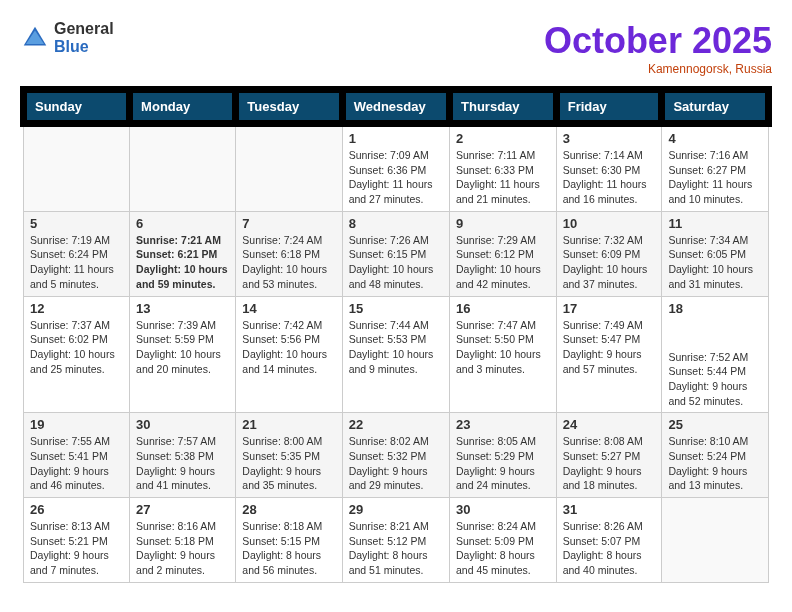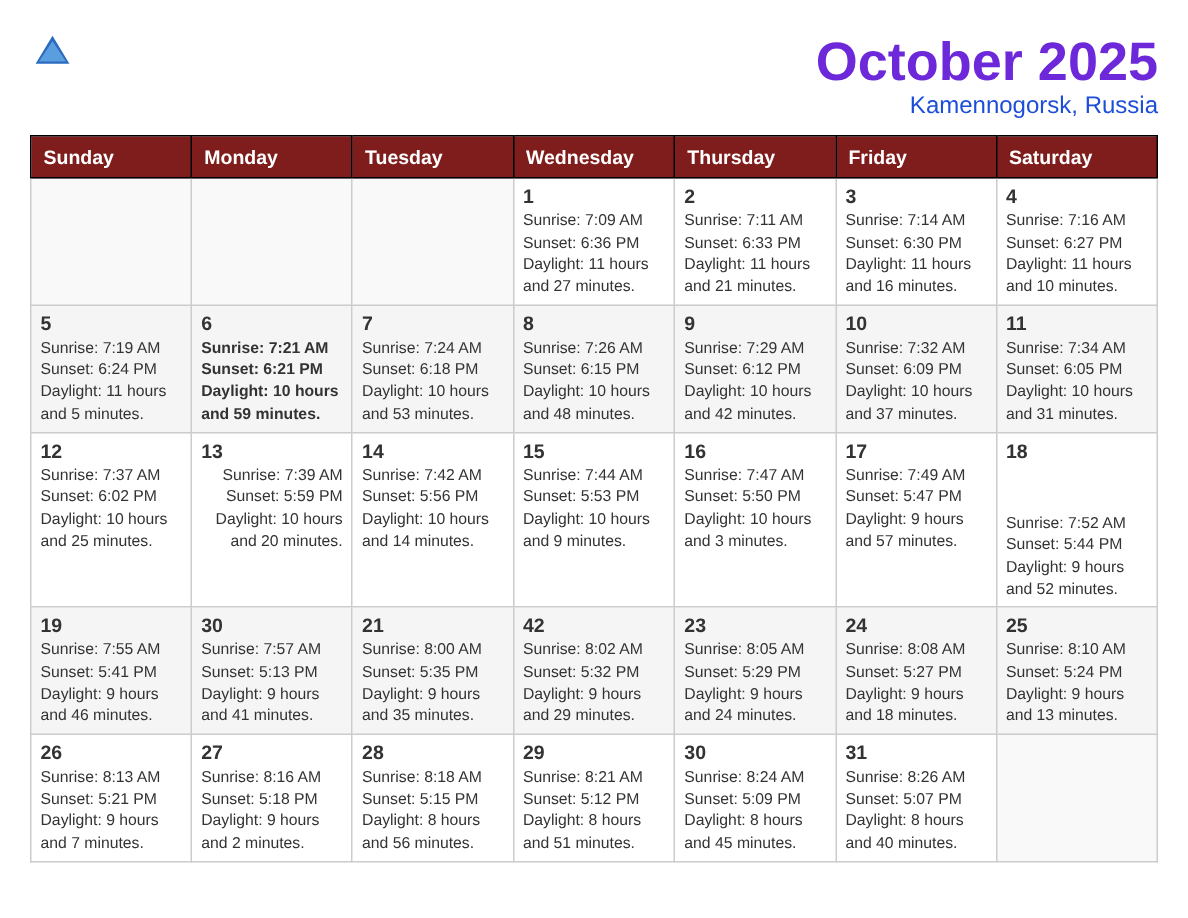--- a/index.html
+++ b/index.html
@@ -42,35 +42,35 @@
     }
     .title-block {
       text-align: right;
     }
     .month-title {
       font-size: 36px;
       font-weight: bold;
       color: #6d28d9;
     }
     .location {
-      font-size: 16px;
-      color: #1d4ed8;
+      font-size: 12px;
+      color: #c2410c;
     }
     .calendar {
       width: 100%;
       border-collapse: collapse;
       border: 1px solid #ccc;
     }
     .calendar th {
-      background-color: #7f1d1d;
+      background-color: #0c4a6e;
       color: #fff;
       text-align: left;
       padding: 6px 8px;
       font-size: 13px;
-      border: 1px solid #000000;
+      border: 7px solid #000000;
     }
     .calendar td {
       border: 1px solid #ccc;
       vertical-align: top;
       padding: 4px 6px;
       width: 108px;
       min-height: 80px;
       background: #fff;
     }
     .calendar tr:nth-child(even) td {
@@ -93,20 +93,24 @@
   </style>
 </head>
 <body>
 
 <div class="header">
   <div class="logo">
     <svg class="logo-icon" viewBox="0 0 40 40">
       <polygon points="20,5 35,30 5,30" fill="#2a6bbf"></polygon>
       <polygon points="20,10 32,28 8,28" fill="#5a9ee0"></polygon>
     </svg>
+    <div class="logo-text">
+      <span class="logo-general">General</span>
+      <span class="logo-blue">Blue</span>
+    </div>
   </div>
   <div class="title-block">
     <div class="month-title">October 2025</div>
     <div class="location">Kamennogorsk, Russia</div>
   </div>
 </div>
 
 <table class="calendar">
   <thead>
     <tr>
@@ -207,21 +211,21 @@
       <tr>
         <td>
           <div class="day-number">12</div>
           <div class="day-info" style="white-space: pre-line;">Sunrise: 7:37 AM
 Sunset: 6:02 PM
 Daylight: 10 hours
 and 25 minutes.</div>
         </td>
         <td>
           <div class="day-number">13</div>
-          <div class="day-info" style="white-space: pre-line; text-align: right;">Sunrise: 7:39 AM
+          <div class="day-info" style="white-space: pre-line;">Sunrise: 7:39 AM
 Sunset: 5:59 PM
 Daylight: 10 hours
 and 20 minutes.</div>
         </td>
         <td>
           <div class="day-number">14</div>
           <div class="day-info" style="white-space: pre-line;">Sunrise: 7:42 AM
 Sunset: 5:56 PM
 Daylight: 10 hours
 and 14 minutes.</div>
@@ -259,33 +263,33 @@
         <td>
           <div class="day-number">19</div>
           <div class="day-info" style="white-space: pre-line;">Sunrise: 7:55 AM
 Sunset: 5:41 PM
 Daylight: 9 hours
 and 46 minutes.</div>
         </td>
         <td>
           <div class="day-number">30</div>
           <div class="day-info" style="white-space: pre-line;">Sunrise: 7:57 AM
-Sunset: 5:13 PM
+Sunset: 5:38 PM
 Daylight: 9 hours
 and 41 minutes.</div>
         </td>
         <td>
           <div class="day-number">21</div>
           <div class="day-info" style="white-space: pre-line;">Sunrise: 8:00 AM
 Sunset: 5:35 PM
 Daylight: 9 hours
 and 35 minutes.</div>
         </td>
         <td>
-          <div class="day-number">42</div>
+          <div class="day-number">22</div>
           <div class="day-info" style="white-space: pre-line;">Sunrise: 8:02 AM
 Sunset: 5:32 PM
 Daylight: 9 hours
 and 29 minutes.</div>
         </td>
         <td>
           <div class="day-number">23</div>
           <div class="day-info" style="white-space: pre-line;">Sunrise: 8:05 AM
 Sunset: 5:29 PM
 Daylight: 9 hours

